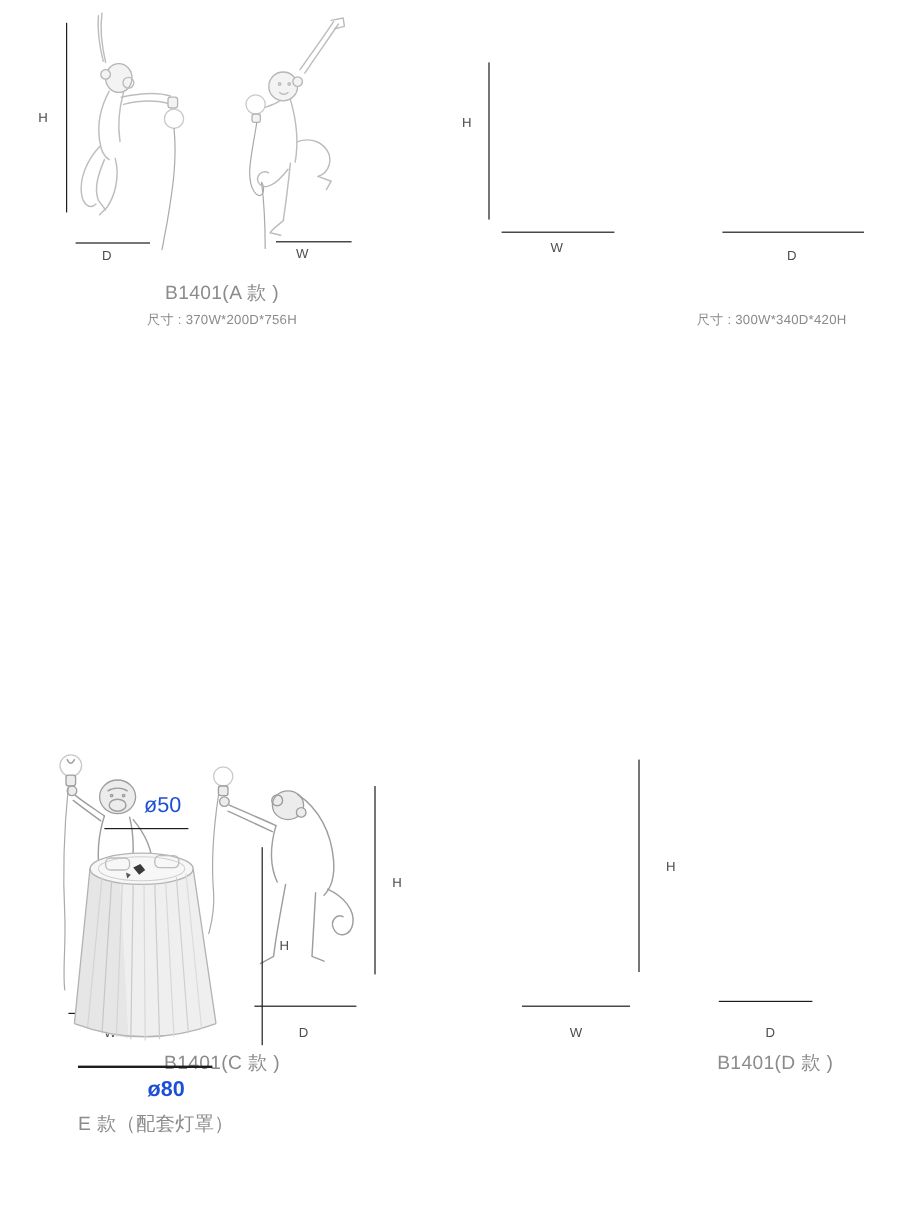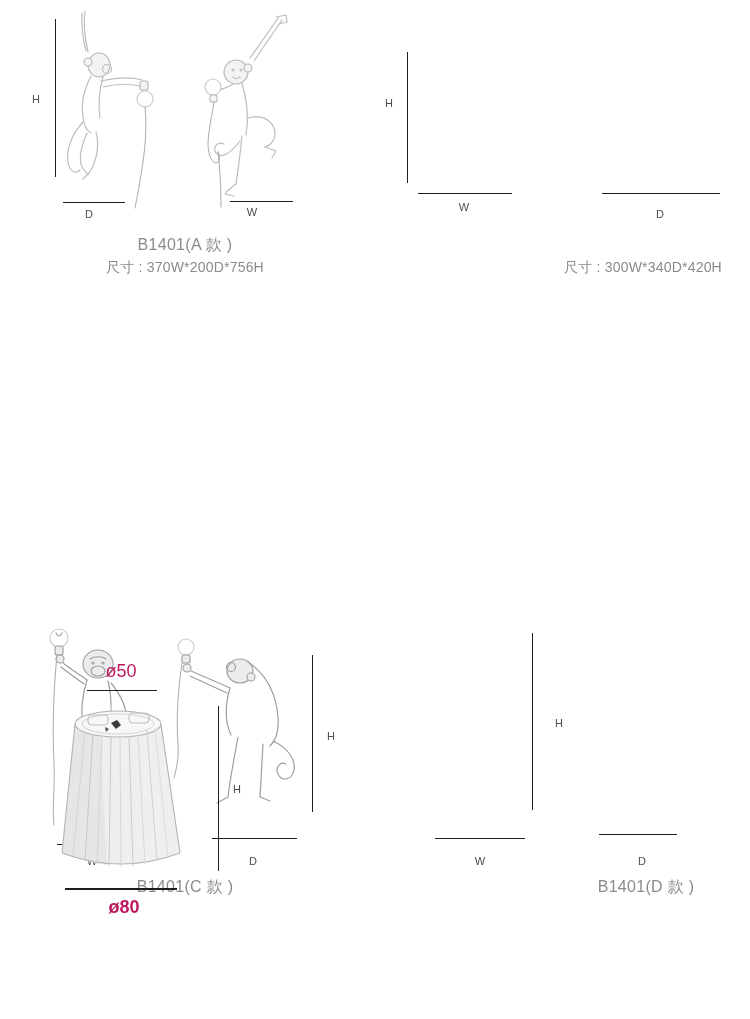--- a/index.html
+++ b/index.html
@@ -12,30 +12,30 @@
   .abs{ position:absolute; }
   
   .dline{ position:absolute; background:#1d1d1d; }
   
   .dlabel{
     position:absolute; color:#4d4d4d; font-size:11px; line-height:13px;
     text-align:center; width:16px; letter-spacing:0.2px;
   }
   
   .dialabel{
-    position:absolute; color:#be185d; font-size:18px; line-height:20px;
-    text-align:center; width:60px;
+    position:absolute; color:#1d4ed8; font-size:18px; line-height:20px;
+    text-align:right; width:60px;
   }
   
   .ptitle{
     position:absolute; color:#8b8b8b; font-size:16px; line-height:16px;
     text-align:center; width:200px; letter-spacing:0.3px;
   }
   .psize{
-    position:absolute; color:#8b8b8b; font-size:14px; line-height:15px;
+    position:absolute; color:#8b8b8b; font-size:11px; line-height:15px;
     text-align:center; width:220px; letter-spacing:0.2px;
   }
   svg{ position:absolute; overflow:visible; }
   .sk{ fill:none; stroke:#bdbdbd; stroke-width:1.2; stroke-linecap:round; stroke-linejoin:round; }
   .skd{ fill:none; stroke:#9e9e9e; stroke-width:1.2; stroke-linecap:round; stroke-linejoin:round; }
   .skfill{ fill:#f3f3f3; stroke:#b5b5b5; stroke-width:1.1; }
   .skfilld{ fill:#ececec; stroke:#9e9e9e; stroke-width:1.1; }
   .bulb{ fill:#ffffff; stroke:#c9c9c9; stroke-width:1.1; }
   .cord{ fill:none; stroke:#aaaaaa; stroke-width:1; stroke-linecap:round; }
 </style>
@@ -206,15 +206,16 @@
       <path d="M56,20 l6,-3 l4,5 l-5,4 z" fill="#3a3a3a" stroke="none"></path>
       <path d="M50,24 l4,2 l-3,3 z" fill="#555555" stroke="none"></path>
     </svg>
 
     <div class="dline" style="left:218px;top:66px;width:1px;height:165px;"></div>
     <div class="dlabel" style="left:229px;top:143px;">H</div>
 
     <div class="dline" style="left:65px;top:248px;width:112px;height:2px;"></div>
     <div class="dialabel" style="left:94px;top:257px;font-weight:bold;">ø80</div>
 
+    <div class="ptitle" style="left:30px;top:290px;">E 款（配套灯罩）</div>
   </div>
 
 </div>
 
 </body></html>

